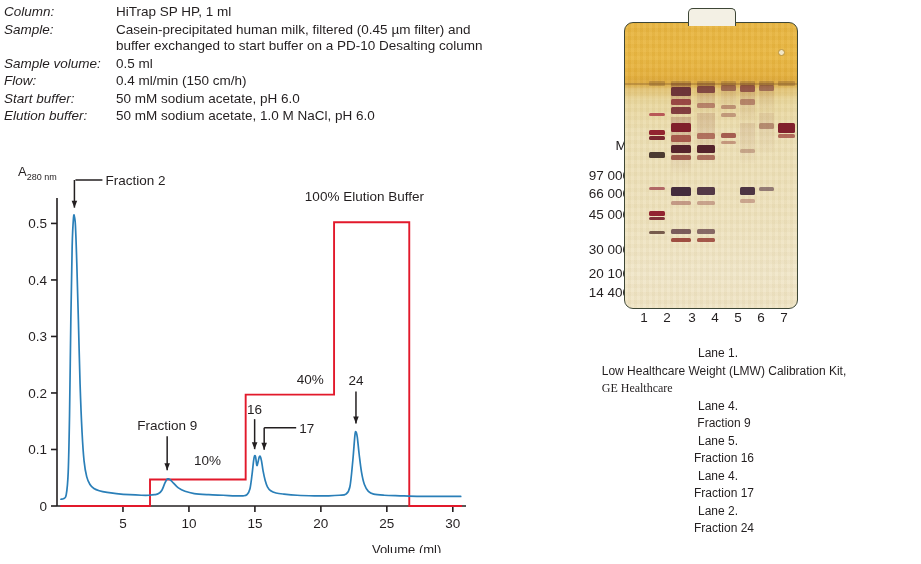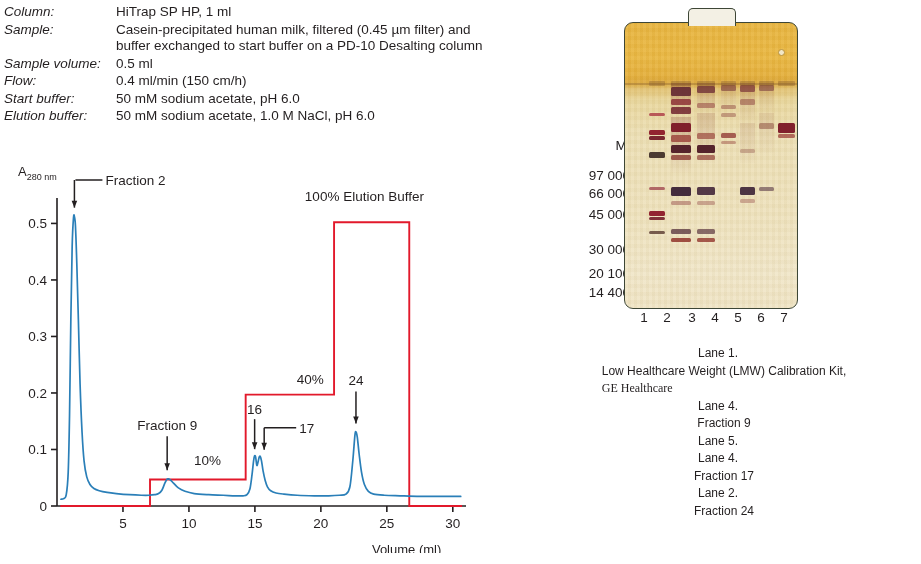--- a/index.html
+++ b/index.html
@@ -290,20 +290,21 @@
       <div class="lrow">
         <div class="lkey">Lane 1.</div>
         <div class="ltext"><span>Low Healthcare Weight (LMW) Calibration Kit,</span><span class="cont">GE Healthcare</span></div>
       </div>
       <div class="lrow">
         <div class="lkey">Lane 4.</div>
         <div class="ltext"><span>Fraction 9</span></div>
       </div>
       <div class="lrow">
         <div class="lkey">Lane 5.</div>
+        <div class="ltext"><span>Fraction 16</span></div>
       </div>
       <div class="lrow">
         <div class="lkey">Lane 4.</div>
         <div class="ltext"><span>Fraction 17</span></div>
       </div>
       <div class="lrow">
         <div class="lkey">Lane 2.</div>
         <div class="ltext"><span>Fraction 24</span></div>
       </div>
     </div>

